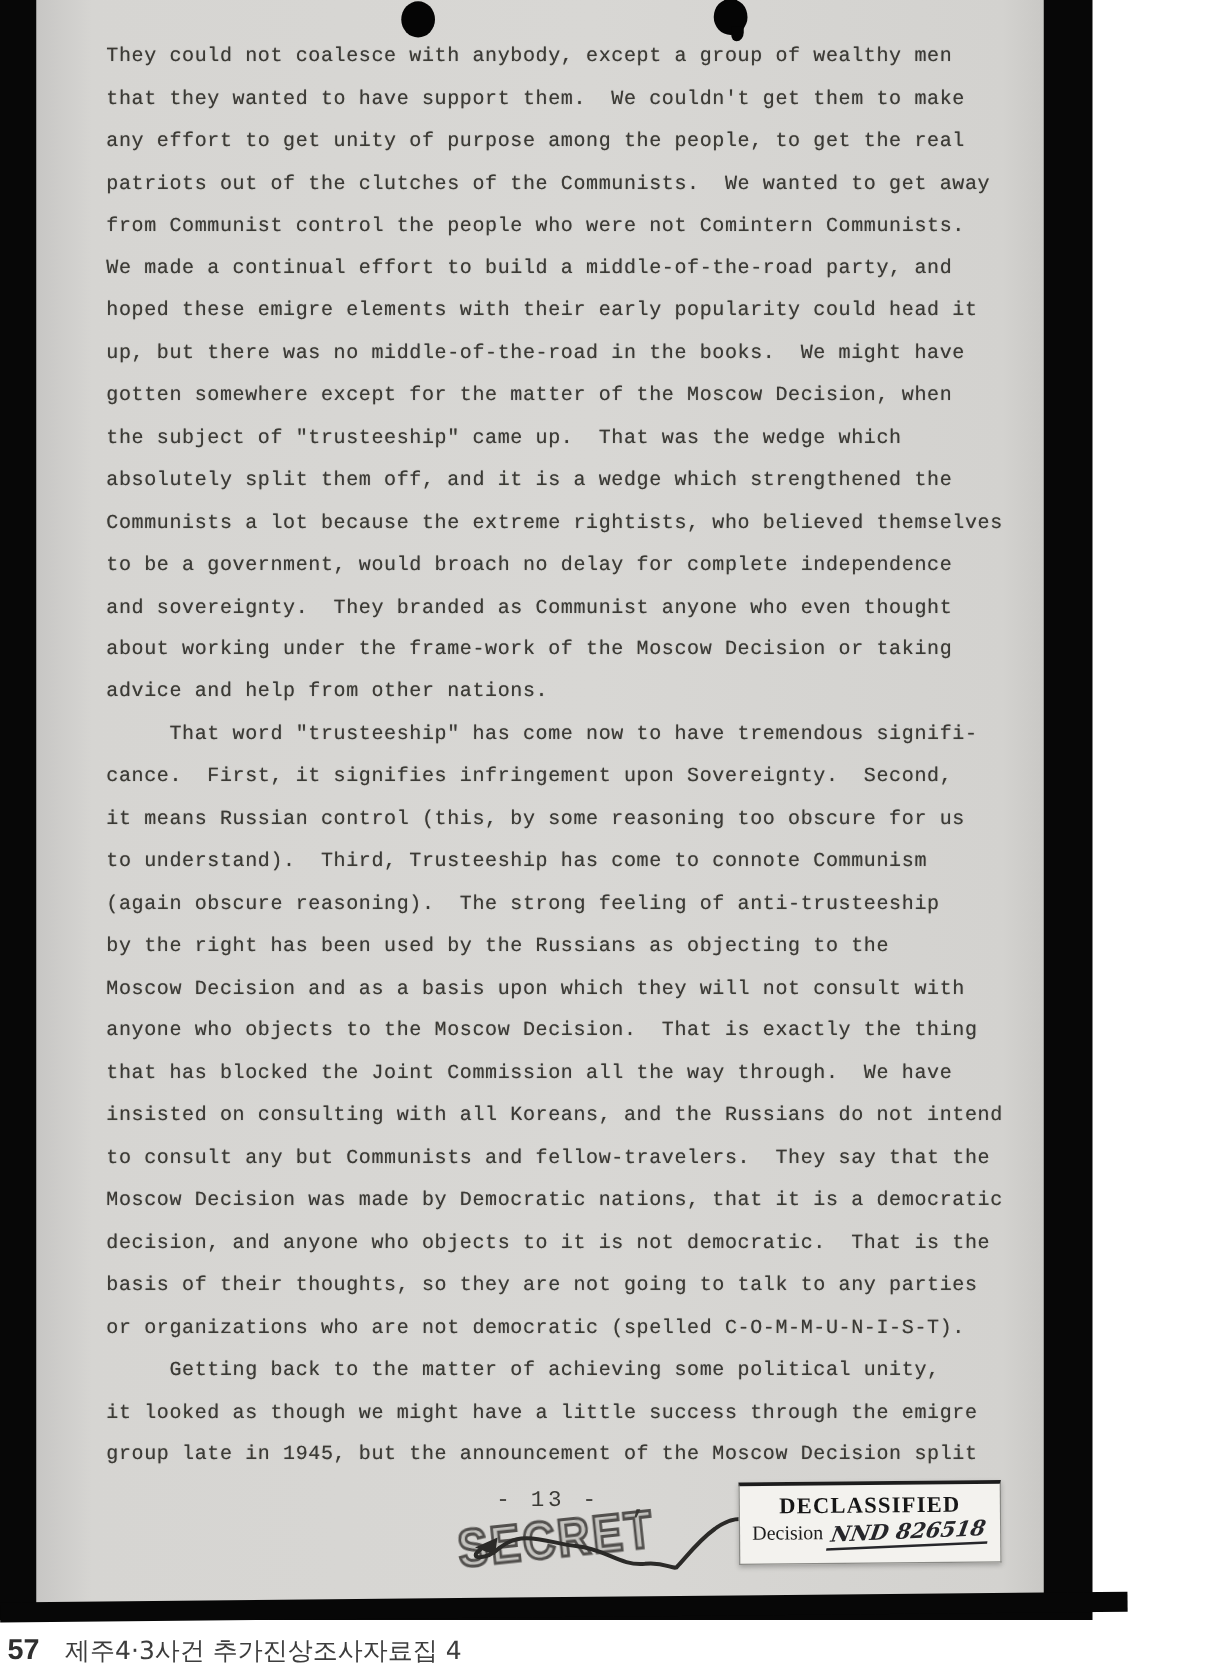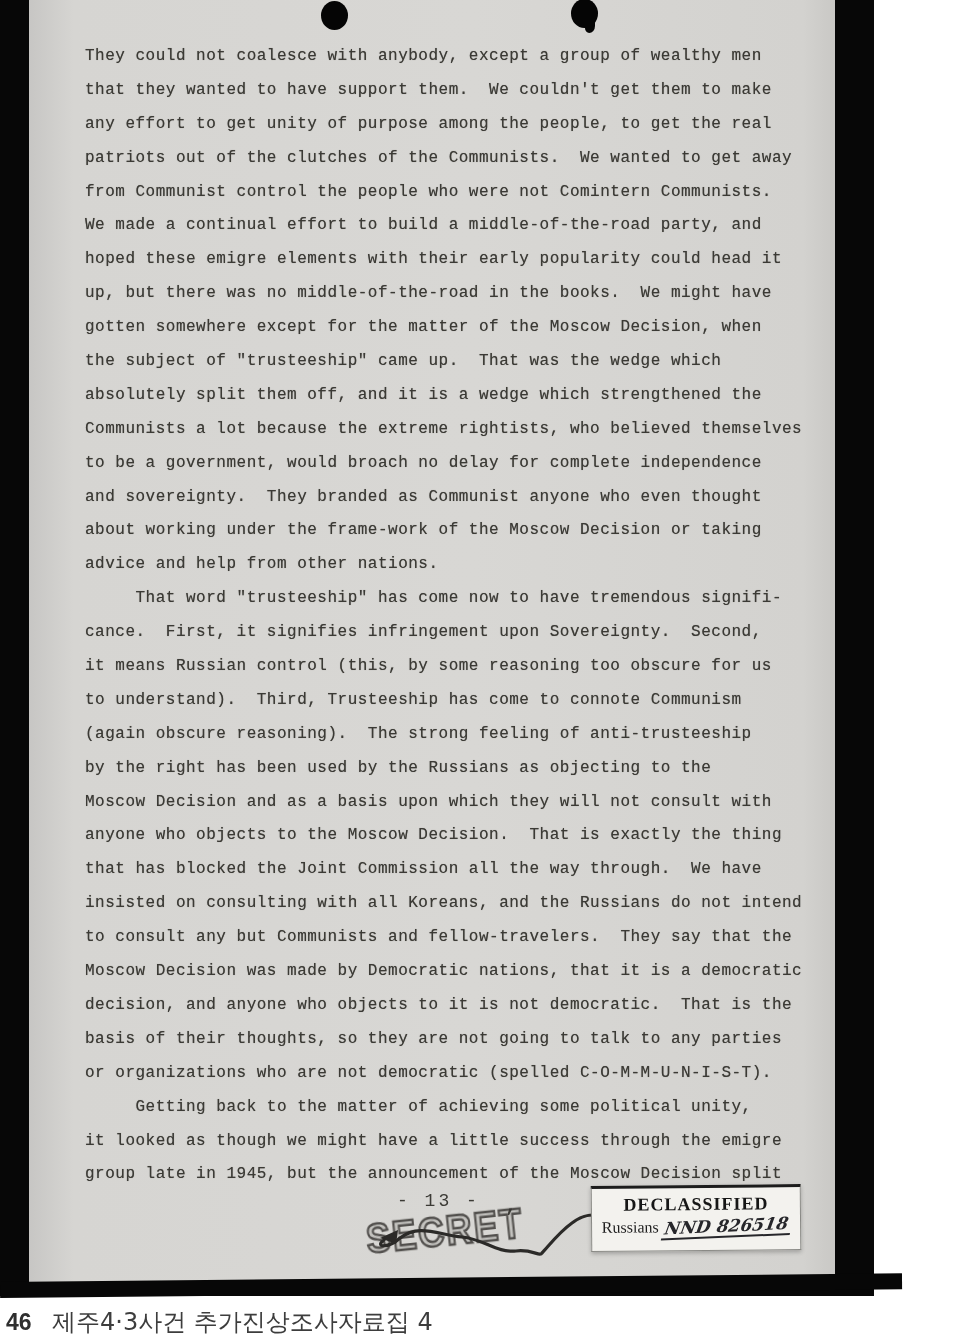--- a/index.html
+++ b/index.html
@@ -29,21 +29,21 @@
   }
   .dot1 { left: 292px; top: 1px; }
   .dot2 { left: 542px; top: -1px; }
   .dot2::after {
     content: ""; position: absolute; left: 14px; top: 22px;
     width: 10px; height: 12px; background: #050505;
     border-radius: 0 0 70% 50%;
   }
   
   .typed {
-    position: absolute; left: 56px; top: 40px;
+    position: absolute; left: 56px; top: 29px;
     width: 740px;
     font-family: "Liberation Mono", monospace;
     font-size: 16px; line-height: 33.9px;
     letter-spacing: 0.5px;
     color: #3b3a35;
     white-space: pre;
     filter: blur(0.35px);
     text-shadow: 0 0 0.7px rgba(62,60,55,0.65);
   }
   .tline { height: 33.9px; }
@@ -115,21 +115,21 @@
   .caption {
     position: absolute; left: 6px; top: 1306px;
     white-space: nowrap; color: #3a3a3a;
   }
   .cap-num {
     font-family: "Liberation Sans", sans-serif;
     font-weight: bold; font-size: 23px; color: #2f2f2f;
   }
   .cap-title {
     font-family: "DejaVu Sans", sans-serif;
-    font-size: 24px; margin-left: 16px; color: #3d3d3d;
+    font-size: 20px; margin-left: 16px; color: #3d3d3d;
   }
 </style>
 </head>
 <body>
 
 <div class="scan">
   <div class="paper">
     <div class="dot dot1"></div>
     <div class="dot dot2"></div>
 
@@ -145,24 +145,24 @@
                C 75 18, 95 30, 118 32
                C 140 34, 152 48, 172 46
                C 188 44, 196 52, 198 48
                C 204 42, 214 28, 228 18
                C 240 9, 250 9, 256 12" fill="none" stroke="#2b2a28" stroke-width="3.2" stroke-linecap="round"></path>
     </svg>
 
     <div class="declass">
       <div class="declass-title">DECLASSIFIED</div>
       <div class="declass-auth">
-        <span>Russians</span><span class="hand">NND 826518</span>
+        <span>Decision</span><span class="hand">NND 826518</span>
       </div>
     </div>
   </div>
 </div>
 
 <div class="bottom-band"></div>
 
 <div class="caption">
-  <span class="cap-num">46</span>
+  <span class="cap-num">57</span>
   <span class="cap-title">제주4·3사건 추가진상조사자료집 4</span>
 </div>
 
 </body></html>

